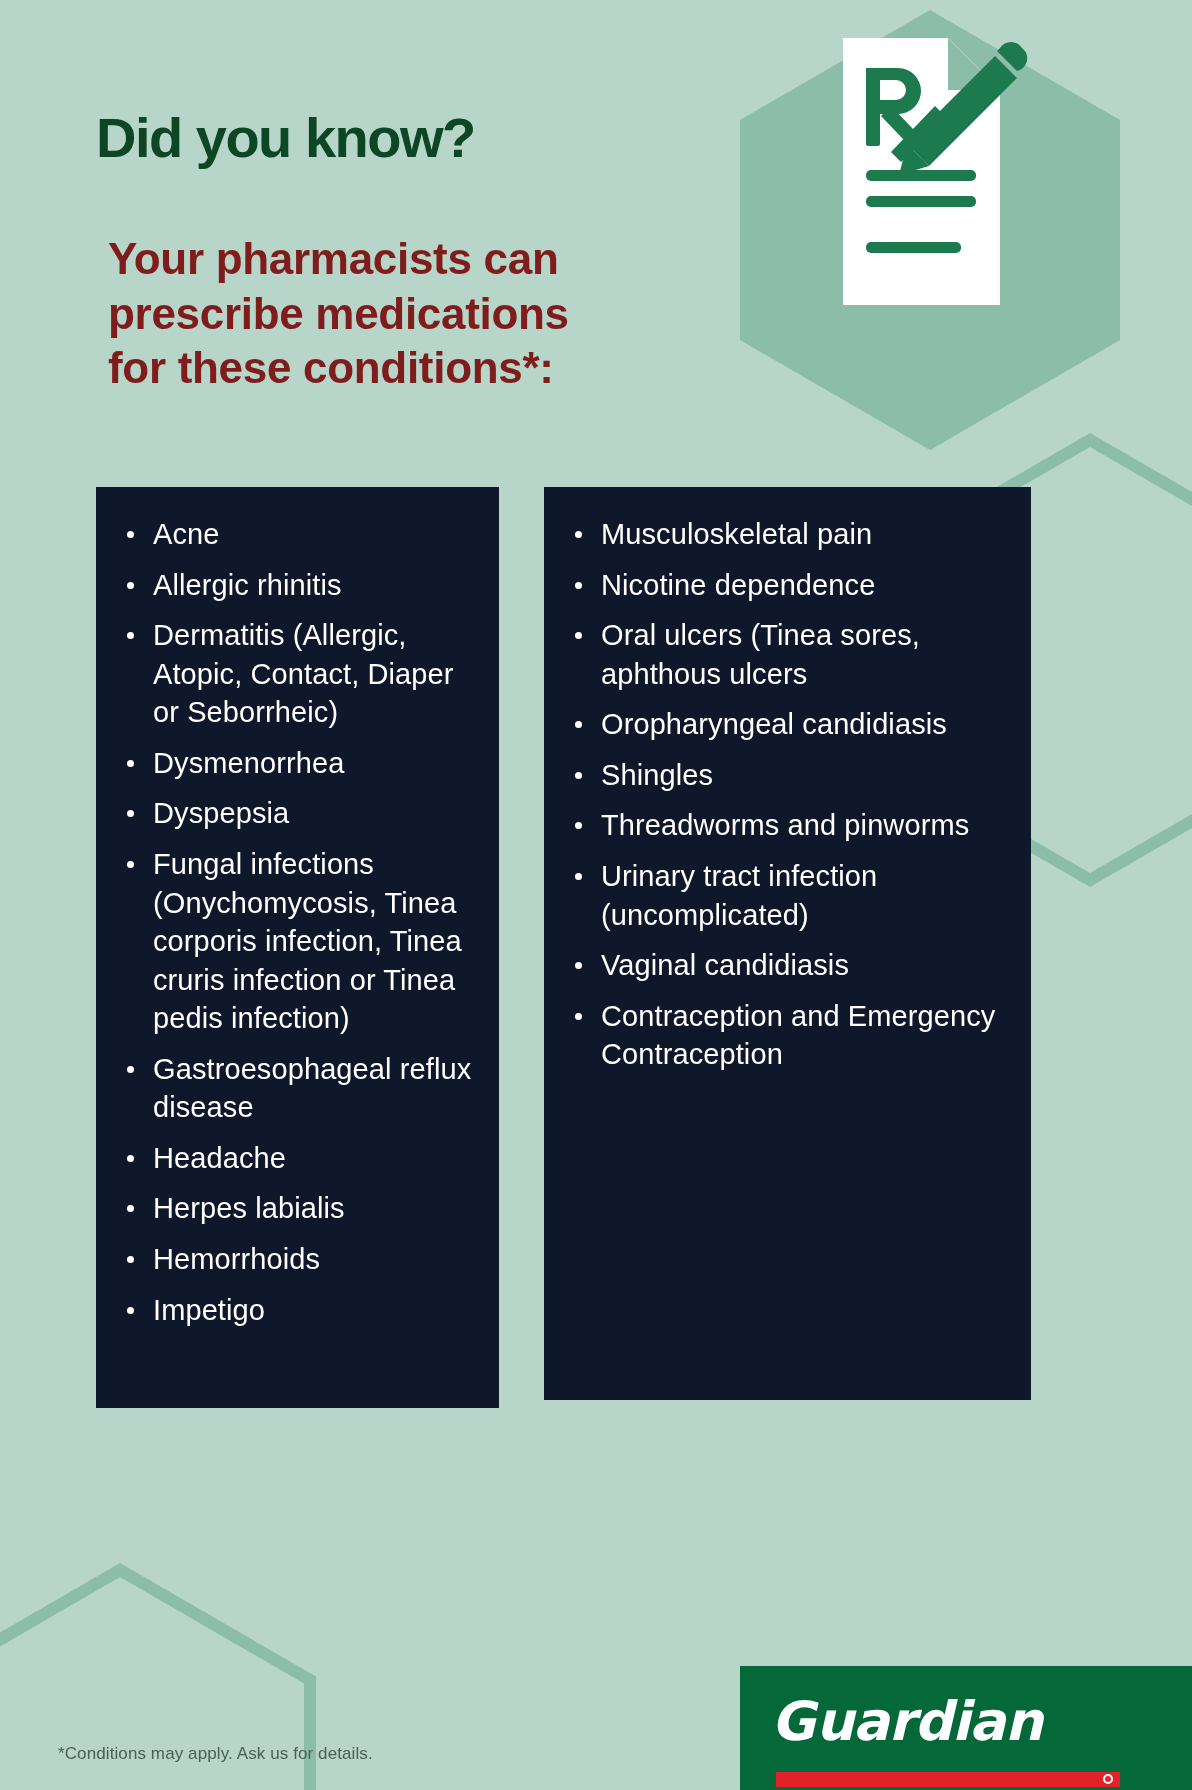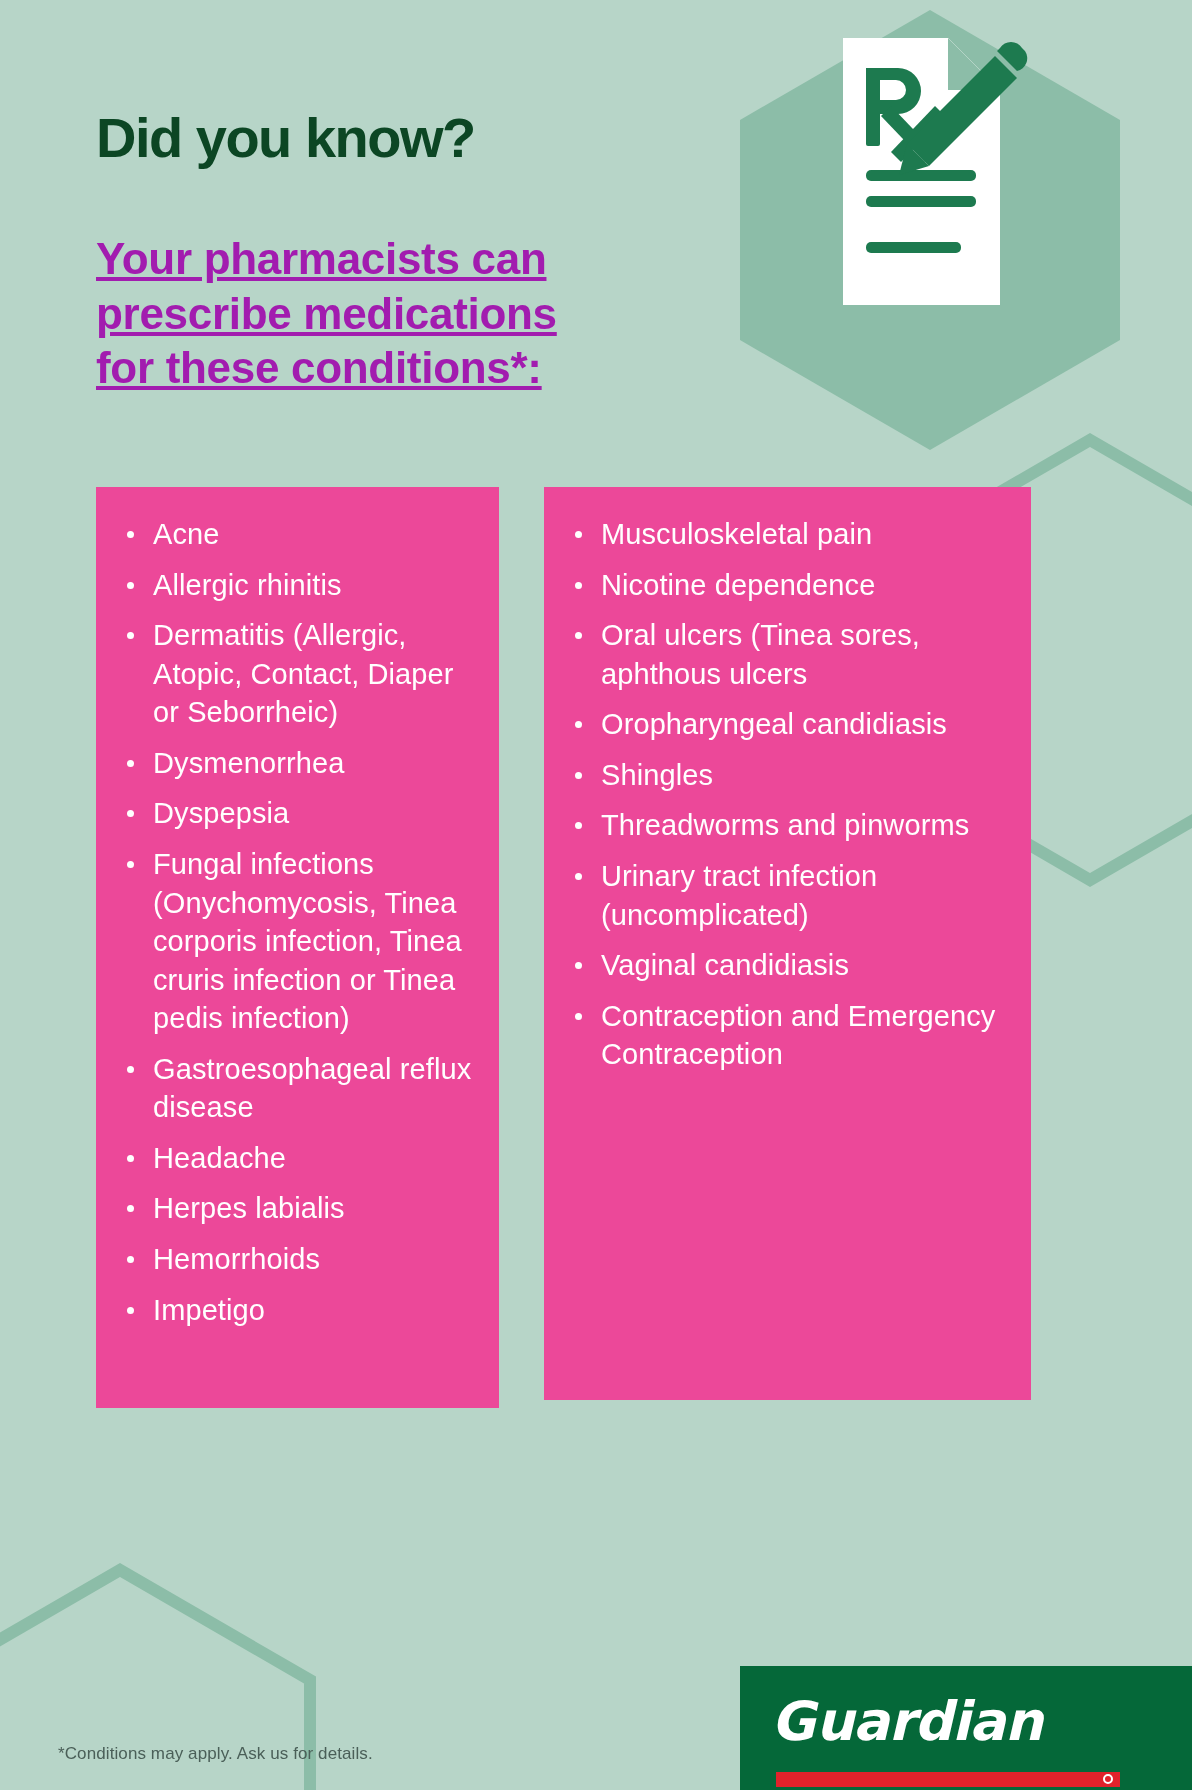--- a/index.html
+++ b/index.html
@@ -42,29 +42,28 @@
   }
   .title {
     font-size: 56px;
     font-weight: bold;
     color: #0c4624;
     letter-spacing: -1.5px;
     line-height: 1.0;
     margin: 0;
   }
   .subtitle {
-    margin: 0;
+    margin: 12px;
     margin-top: 66px;
     font-size: 44px;
     font-weight: bold;
-    color: #a21caf;
+    color: #7f1d1d;
     line-height: 1.24;
     letter-spacing: -0.3px;
     max-width: 520px;
-    text-decoration: underline;
   }
 
   
   .rx-badge {
     position: absolute;
     left: 748px;
     top: 20px;
     width: 300px;
     height: 330px;
   }
@@ -72,21 +71,21 @@
   
   .columns {
     position: absolute;
     left: 96px;
     top: 487px;
     width: 1000px;
     display: flex;
     gap: 45px;
   }
   .col {
-    background: #ec4899;
+    background: #0f172a;
     padding: 28px 22px 30px 22px;
     box-sizing: border-box;
   }
   .col-left { width: 403px; height: 921px; }
   .col-right { width: 487px; height: 913px; }
 
   ul.cond-list {
     list-style: none;
     margin: 0;
     padding: 0;

